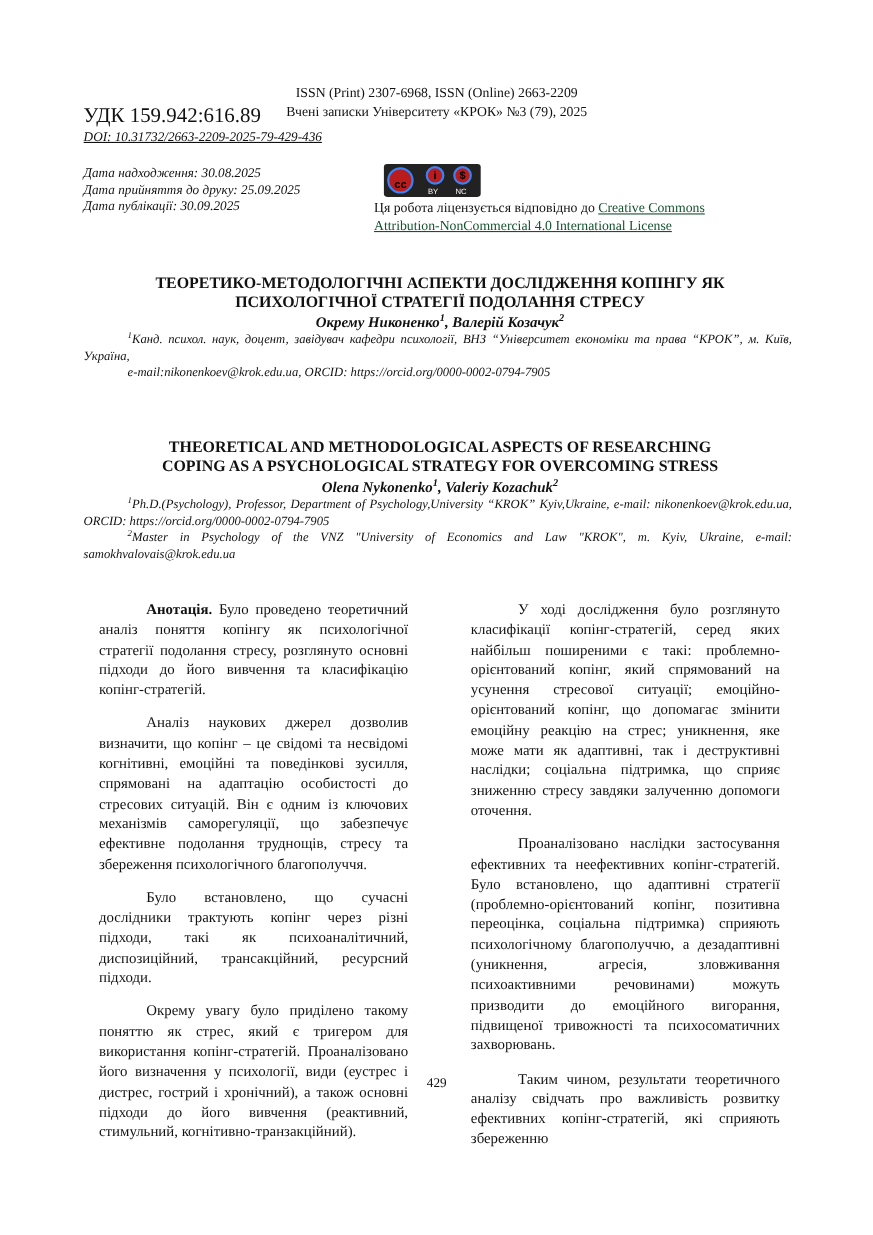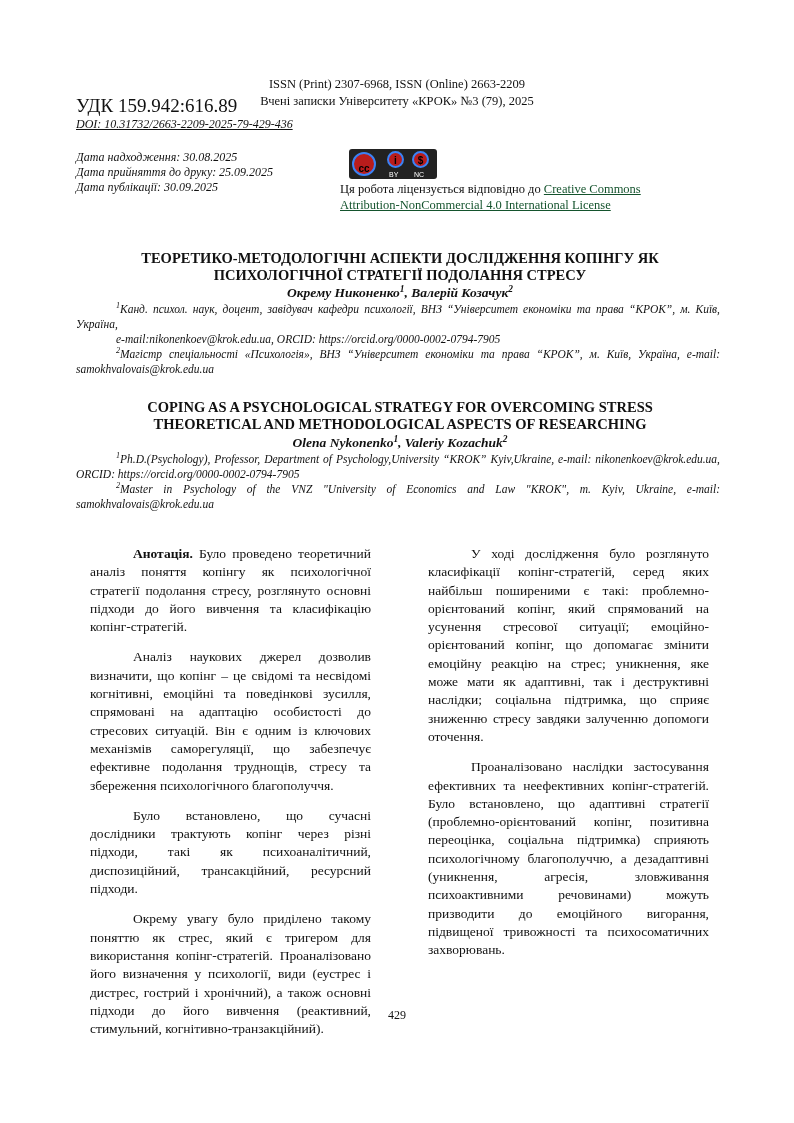--- a/index.html
+++ b/index.html
@@ -19,21 +19,21 @@
   .title { left:70px; width:660px; font-weight:bold; font-size:14.5px; line-height:17px; }
   .authors { left:70px; width:660px; font-style:italic; font-weight:bold; font-size:13.5px; line-height:16px; }
   .aff { left:76px; width:644px; font-style:italic; font-size:11.5px; line-height:15px; text-align:justify; }
   .aff p { margin:0; }
   .aff .ind { text-indent:40px; }
   sup { font-size:70%; line-height:0; }
   .col { top:533px; width:305px; font-size:13.5px; line-height:18.3px; text-align:justify; }
   .col p { margin:12px; text-indent:43px; }
   .colL { left:78px; }
   .colR { left:416px; }
-  .pg { left:0; width:794px; top:1008px; font-size:12px; }
+  .pg { left:0; width:794px; top:977px; font-size:12px; }
 </style>
 </head>
 <body>
 
 <div class="abs hdr center" style="top:44px;">
   <div>ISSN (Print) 2307-6968, ISSN (Online) 2663-2209</div>
   <div>Вчені записки Університету «КРОК» №3 (79), 2025</div>
 </div>
 
 <div class="abs udk">УДК 159.942:616.89</div>
@@ -62,40 +62,40 @@
 <div class="abs title center" style="top:250px;">
   <div>ТЕОРЕТИКО-МЕТОДОЛОГІЧНІ АСПЕКТИ ДОСЛІДЖЕННЯ КОПІНГУ ЯК</div>
   <div>ПСИХОЛОГІЧНОЇ СТРАТЕГІЇ ПОДОЛАННЯ СТРЕСУ</div>
 </div>
 <div class="abs authors center" style="top:285px;">
   <span>Окрему Никоненко</span><sup>1</sup>, <span>Валерій Козачук</span><sup>2</sup>
 </div>
 <div class="abs aff" style="top:302px;">
   <p class="ind"><sup>1</sup><span>Канд. психол. наук, доцент, завідувач кафедри психології, ВНЗ “Університет економіки та права “КРОК”, м. Київ, Україна,</span></p>
   <p class="ind">e-mail:nikonenkoev@krok.edu.ua, ORCID: https://orcid.org/0000-0002-0794-7905</p>
-  <p class="ind"><sup>2</sup><span>Магістр спеціальності «Психологія», ВНЗ “Університет економіки та права “КРОК”, м. Київ, Україна, e-mail: samokhvalovais@krok.edu.ua</span></p>
 </div>
 
 <div class="abs title center" style="top:399px;">
+  <div>THEORETICAL AND METHODOLOGICAL ASPECTS OF RESEARCHING</div>
   <div>COPING AS A PSYCHOLOGICAL STRATEGY FOR OVERCOMING STRESS</div>
-  <div>THEORETICAL AND METHODOLOGICAL ASPECTS OF RESEARCHING</div>
 </div>
 <div class="abs authors center" style="top:435px;">
   <span>Olena Nykonenko</span><sup>1</sup>, <span>Valeriy Kozachuk</span><sup>2</sup>
 </div>
 <div class="abs aff" style="top:452px;">
   <p class="ind"><sup>1</sup><span>Ph.D.(Psychology), Professor, Department of Psychology,University “KROK” Kyiv,Ukraine, e-mail: nikonenkoev@krok.edu.ua, ORCID: https://orcid.org/0000-0002-0794-7905</span></p>
   <p class="ind"><sup>2</sup><span>Master in Psychology of the VNZ "University of Economics and Law "KROK", m. Kyiv, Ukraine, e-mail: samokhvalovais@krok.edu.ua</span></p>
 </div>
 
 <div class="abs col colL">
   <p><b>Анотація.</b><span> Було проведено теоретичний аналіз поняття копінгу як психологічної стратегії подолання стресу, розглянуто основні підходи до його вивчення та класифікацію копінг-стратегій.</span></p>
   <p>Аналіз наукових джерел дозволив визначити, що копінг – це свідомі та несвідомі когнітивні, емоційні та поведінкові зусилля, спрямовані на адаптацію особистості до стресових ситуацій. Він є одним із ключових механізмів саморегуляції, що забезпечує ефективне подолання труднощів, стресу та збереження психологічного благополуччя.</p>
   <p>Було встановлено, що сучасні дослідники трактують копінг через різні підходи, такі як психоаналітичний, диспозиційний, трансакційний, ресурсний підходи.</p>
   <p>Окрему увагу було приділено такому поняттю як стрес, який є тригером для використання копінг-стратегій. Проаналізовано його визначення у психології, види (еустрес і дистрес, гострий і хронічний), а також основні підходи до його вивчення (реактивний, стимульний, когнітивно-транзакційний).</p>
 </div>
 
 <div class="abs col colR">
   <p>У ході дослідження було розглянуто класифікації копінг-стратегій, серед яких найбільш поширеними є такі: проблемно-орієнтований копінг, який спрямований на усунення стресової ситуації; емоційно-орієнтований копінг, що допомагає змінити емоційну реакцію на стрес; уникнення, яке може мати як адаптивні, так і деструктивні наслідки; соціальна підтримка, що сприяє зниженню стресу завдяки залученню допомоги оточення.</p>
   <p>Проаналізовано наслідки застосування ефективних та неефективних копінг-стратегій. Було встановлено, що адаптивні стратегії (проблемно-орієнтований копінг, позитивна переоцінка, соціальна підтримка) сприяють психологічному благополуччю, а дезадаптивні (уникнення, агресія, зловживання психоактивними речовинами) можуть призводити до емоційного вигорання, підвищеної тривожності та психосоматичних захворювань.</p>
+  <p>Таким чином, результати теоретичного аналізу свідчать про важливість розвитку ефективних копінг-стратегій, які сприяють збереженню</p>
 </div>
 
 <div class="abs pg center">429</div>
 
 </body></html>

